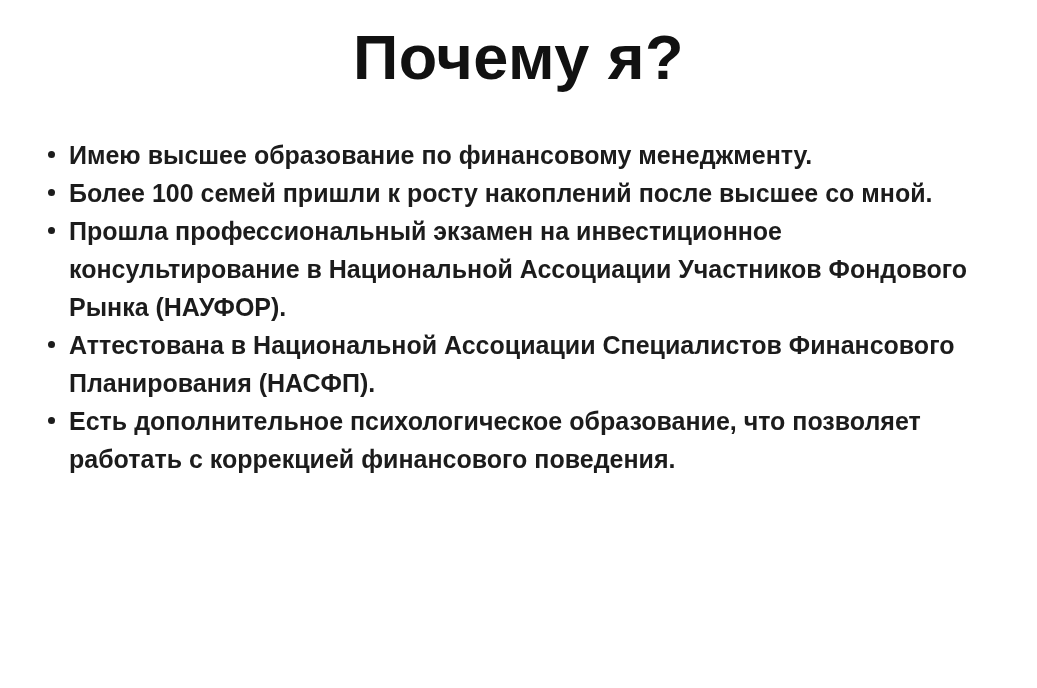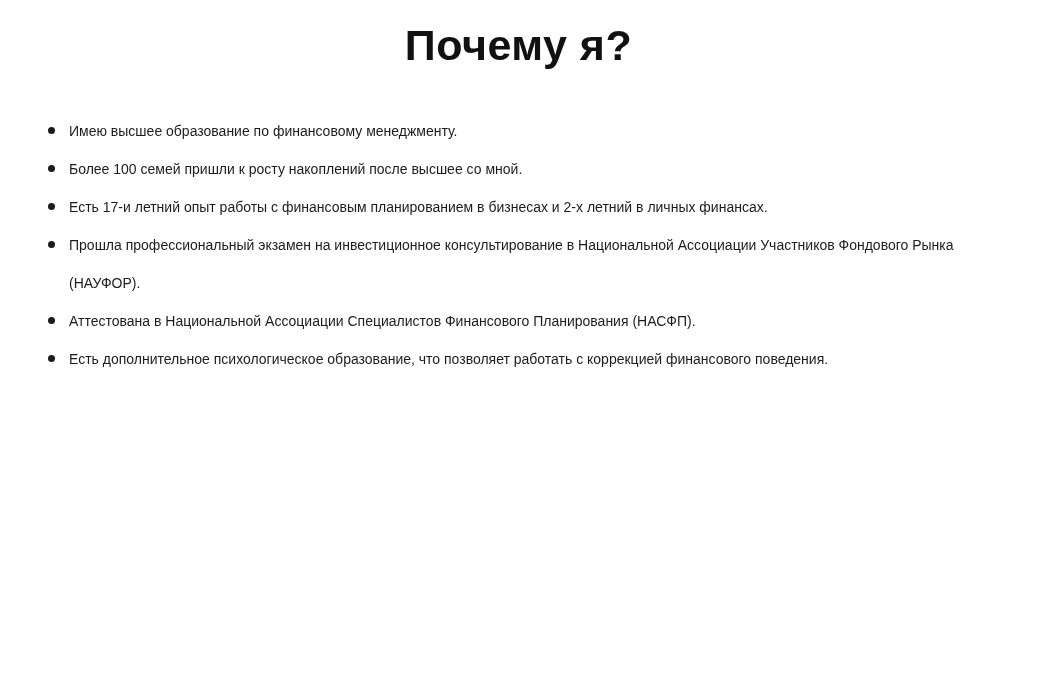--- a/index.html
+++ b/index.html
@@ -11,38 +11,38 @@
     overflow: hidden;
   }
   .slide {
     width: 1037px;
     height: 688px;
     background: #ffffff;
     padding-top: 20px;
   }
   .slide-title {
     text-align: center;
-    font-size: 43px;
+    font-size: 63px;
     font-weight: 700;
     color: #111111;
     letter-spacing: 0.5px;
     line-height: 1.2;
   }
   .bullet-list {
     list-style: none;
     margin: 40px 28px 0 48px;
     width: 960px;
     color: #1c1c1c;
   }
   .bullet-item {
     display: flex;
     align-items: flex-start;
-    font-size: 14px;
+    font-size: 25px;
     line-height: 38px;
-    font-weight: 400;
+    font-weight: 700;
   }
   .bullet-dot {
     flex: 0 0 auto;
     width: 7px;
     height: 7px;
     border-radius: 50%;
     background: #1c1c1c;
     margin-top: 15px;
     margin-right: 14px;
   }
@@ -60,24 +60,20 @@
     <li class="bullet-item">
       <span class="bullet-dot"></span>
       <span class="bullet-text">Имею высшее образование по финансовому менеджменту.</span>
     </li>
     <li class="bullet-item">
       <span class="bullet-dot"></span>
       <span class="bullet-text">Более 100 семей пришли к росту накоплений после высшее со мной.</span>
     </li>
     <li class="bullet-item">
       <span class="bullet-dot"></span>
-      <span class="bullet-text">Есть 17-и летний опыт работы с финансовым планированием в бизнесах и 2-х летний в личных финансах.</span>
-    </li>
-    <li class="bullet-item">
-      <span class="bullet-dot"></span>
       <span class="bullet-text">Прошла профессиональный экзамен на инвестиционное консультирование в Национальной Ассоциации Участников Фондового Рынка (НАУФОР).</span>
     </li>
     <li class="bullet-item">
       <span class="bullet-dot"></span>
       <span class="bullet-text">Аттестована в Национальной Ассоциации Специалистов Финансового Планирования (НАСФП).</span>
     </li>
     <li class="bullet-item">
       <span class="bullet-dot"></span>
       <span class="bullet-text">Есть дополнительное психологическое образование, что позволяет работать с коррекцией финансового поведения.</span>
     </li>

